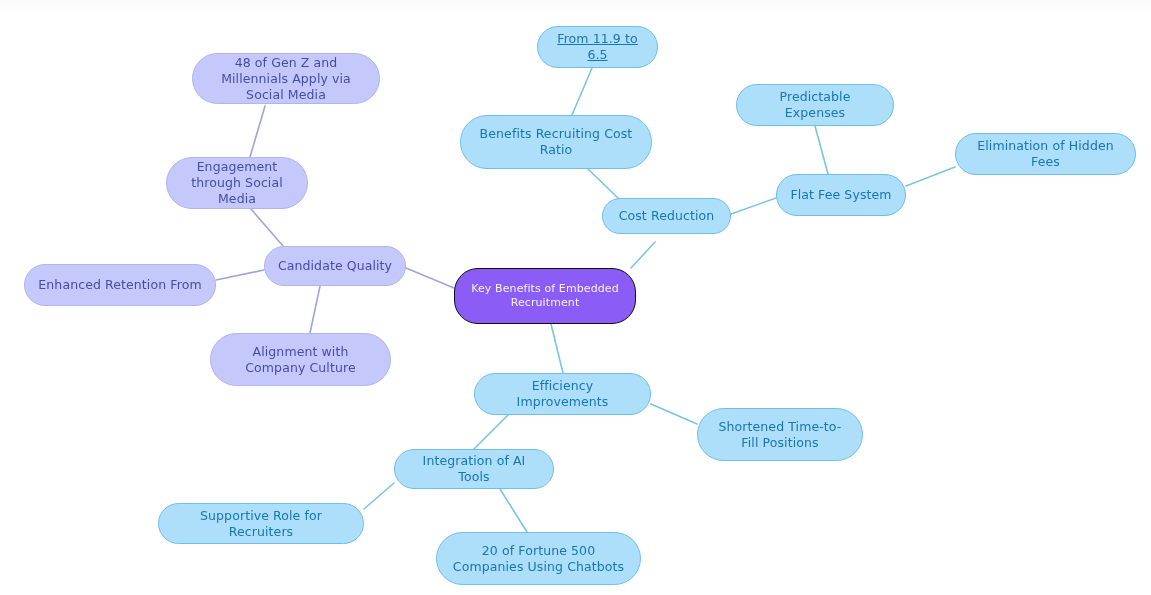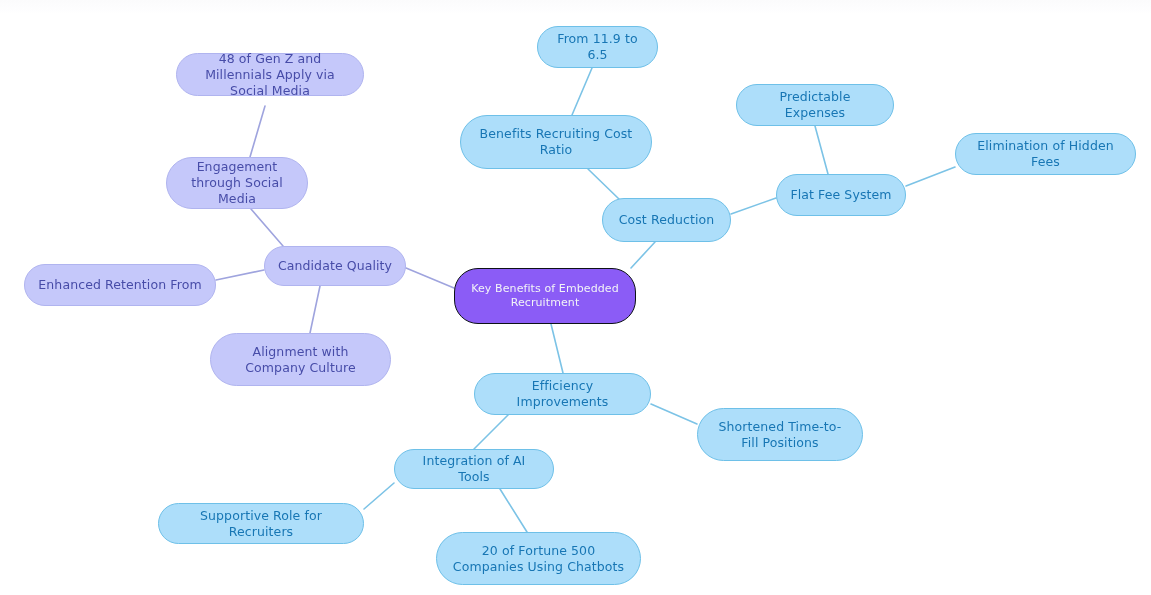--- a/index.html
+++ b/index.html
@@ -90,36 +90,36 @@
   <div id="node-layer">
       <div class="node node-root" style="left: 454px; top: 268px; width: 182px; height: 56px;">
         <span>Key Benefits of Embedded Recruitment</span>
       </div>
       <div class="node node-purple" style="left: 264px; top: 246px; width: 142px; height: 40px;">
         <span>Candidate Quality</span>
       </div>
       <div class="node node-purple" style="left: 166px; top: 157px; width: 142px; height: 52px;">
         <span>Engagement through Social Media</span>
       </div>
-      <div class="node node-purple" style="left: 176px; top: 53px; width: 188px; height: 43px;">
+      <div class="node node-purple" style="left: 192px; top: 53px; width: 188px; height: 51px;">
         <span>48 of Gen Z and Millennials Apply via Social Media</span>
       </div>
       <div class="node node-purple" style="left: 24px; top: 264px; width: 192px; height: 42px;">
         <span>Enhanced Retention From</span>
       </div>
       <div class="node node-purple" style="left: 210px; top: 333px; width: 181px; height: 53px;">
         <span>Alignment with Company Culture</span>
       </div>
-      <div class="node node-blue" style="left: 602px; top: 198px; width: 129px; height: 44px;">
+      <div class="node node-blue" style="left: 602px; top: 198px; width: 129px; height: 36px;">
         <span>Cost Reduction</span>
       </div>
       <div class="node node-blue" style="left: 460px; top: 115px; width: 192px; height: 54px;">
         <span>Benefits Recruiting Cost Ratio</span>
       </div>
-      <div class="node node-blue" style="left: 537px; top: 26px; width: 121px; height: 42px;">
+      <div class="node node-blue" style="left: 537px; top: 26px; width: 121px; height: 42px; text-decoration: underline;">
         <span>From 11.9 to 6.5</span>
       </div>
       <div class="node node-blue" style="left: 776px; top: 174px; width: 130px; height: 42px;">
         <span>Flat Fee System</span>
       </div>
       <div class="node node-blue" style="left: 736px; top: 84px; width: 158px; height: 42px;">
         <span>Predictable Expenses</span>
       </div>
       <div class="node node-blue" style="left: 955px; top: 133px; width: 181px; height: 42px;">
         <span>Elimination of Hidden Fees</span>

